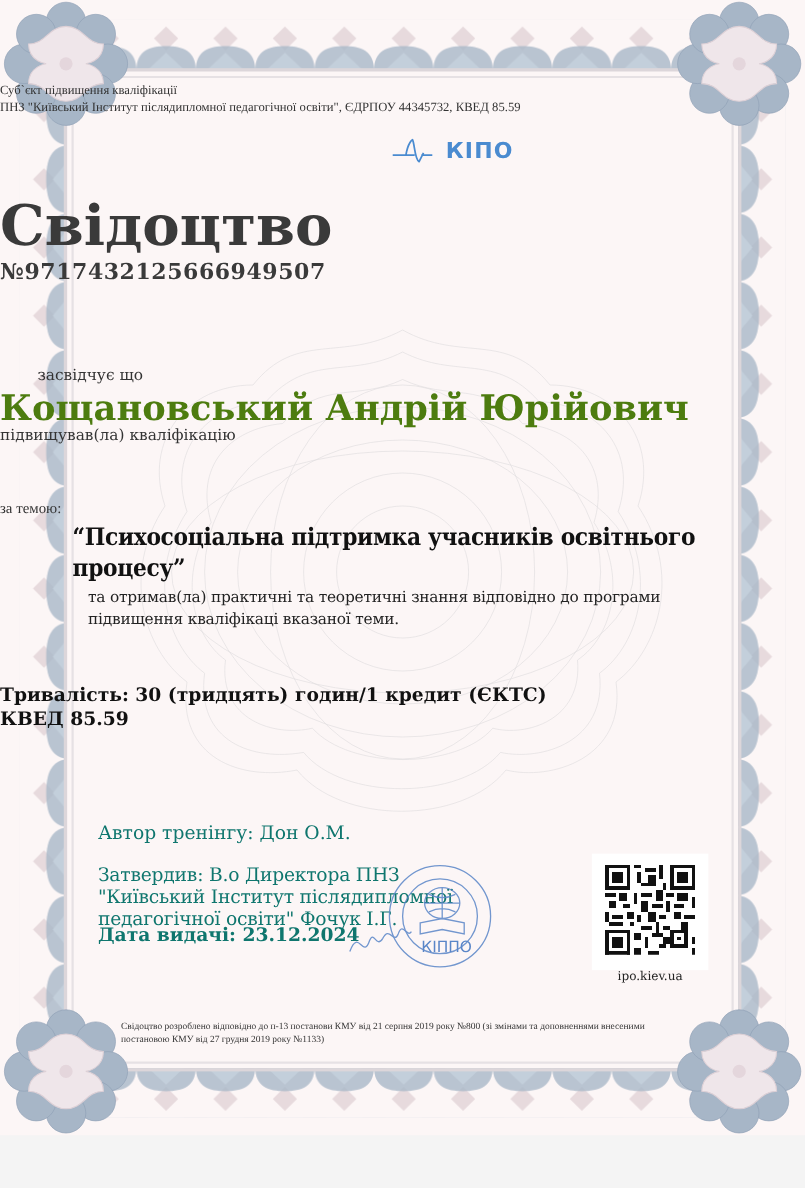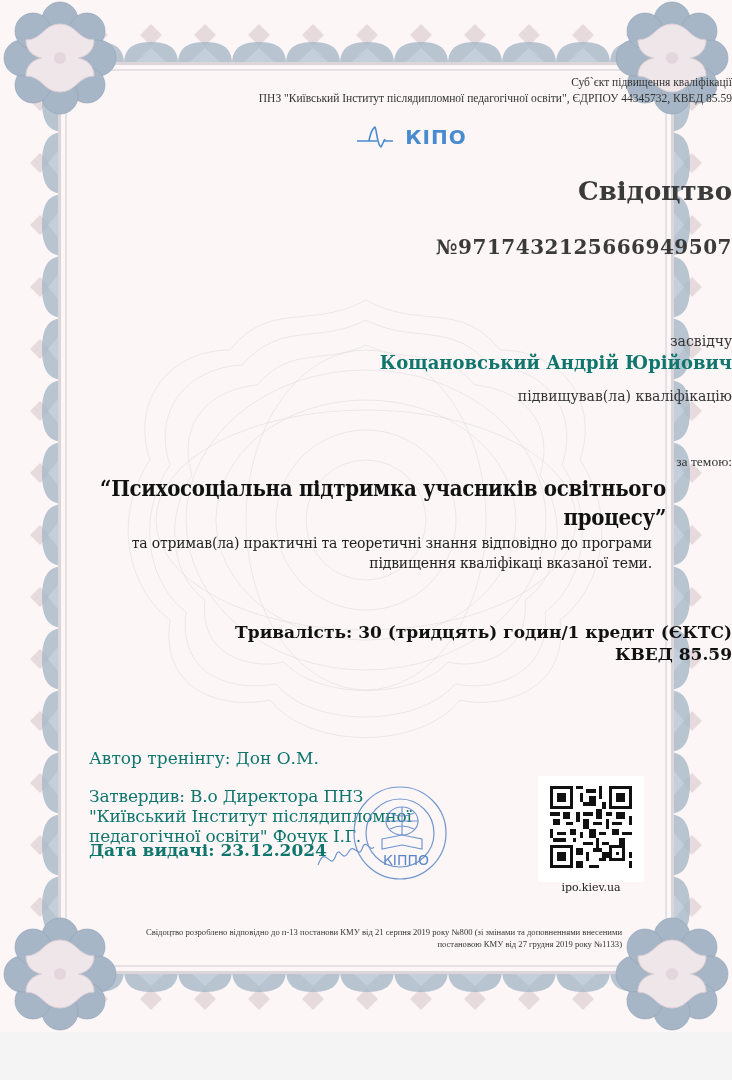--- a/index.html
+++ b/index.html
@@ -31,28 +31,28 @@
     .corner { position: absolute; width: 118px; height: 118px; }
     .corner.tl { left: 0; top: 0; }
     .corner.tr { right: 0; top: 0; }
     .corner.bl { left: 0; bottom: 0; }
     .corner.br { right: 0; bottom: 0; }
     .guilloche {
       position: absolute; left: 100px; top: 290px; width: 532px; height: 460px;
       opacity: 0.55;
     }
     .content { position: absolute; left: 0; top: 0; width: 732px; height: 1032px; }
-    .center { position: absolute; left: 0; width: 732px; text-align: right; }
+    .center { position: absolute; left: 0; width: 732px; text-align: left; }
     .subject { top: 74px; font-size: 11.5px; line-height: 16px; color: #333; font-family: "Liberation Serif", serif; }
     .logo { top: 122px; height: 30px; display: flex; justify-content: center; align-items: center; gap: 10px; margin-left: 45px; }
     .logo-text { font-family: "DejaVu Sans", sans-serif; font-weight: bold; font-size: 20px; color: #4a8bd0; letter-spacing: 1px; }
-    .title { top: 176px; font-size: 26px; font-weight: bold; color: #3a3a3a; }
+    .title { top: 176px; font-size: 51px; font-weight: bold; color: #3a3a3a; }
     .number { top: 235px; font-size: 20px; font-weight: bold; color: #3a3a3a; letter-spacing: 0.5px; }
     .certifies { top: 333px; font-size: 14px; color: #333; padding-left: 34px; }
-    .name { top: 352px; font-size: 18px; font-weight: bold; color: #0f766e; }
+    .name { top: 352px; font-size: 32px; font-weight: bold; color: #4d7c0f; }
     .improved { top: 388px; font-size: 14px; color: #333; }
     .topic-label { top: 454px; font-size: 13.5px; color: #333; font-family: "Liberation Serif", serif; }
     .topic { top: 474px; left: 66px; width: 600px; font-size: 22px; line-height: 29px; font-weight: bold; color: #111; font-family: "DejaVu Serif Condensed", "DejaVu Serif", serif; letter-spacing: -0.3px; }
     .received { top: 533px; left: 80px; width: 572px; font-size: 14px; line-height: 20px; color: #222; font-family: "DejaVu Serif", serif; letter-spacing: -0.2px; }
     .duration { top: 621px; font-size: 17px; line-height: 22px; font-weight: bold; color: #111; }
     .left-block { position: absolute; left: 89px; font-size: 17px; color: #0f766e; line-height: 20px; }
     .author { top: 748px; }
     .approved { top: 786px; width: 370px; letter-spacing: -0.2px; }
     .date { top: 840px; font-size: 17px; font-weight: bold; color: #0f766e; }
     .stamp { position: absolute; left: 312px; top: 783px; width: 140px; height: 110px; }

